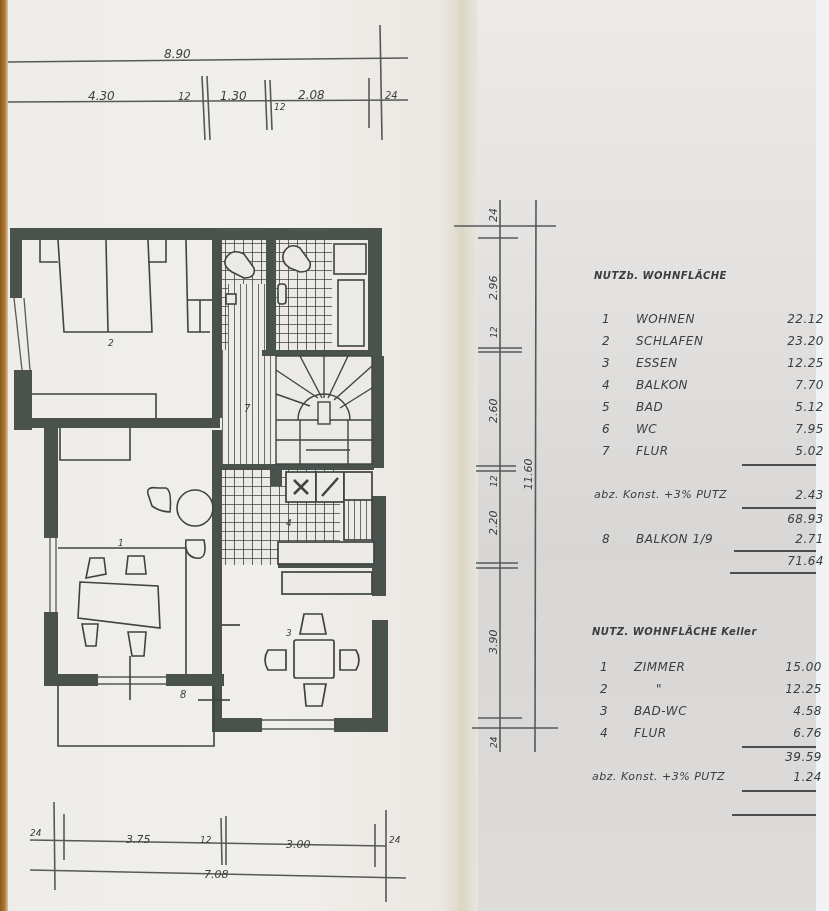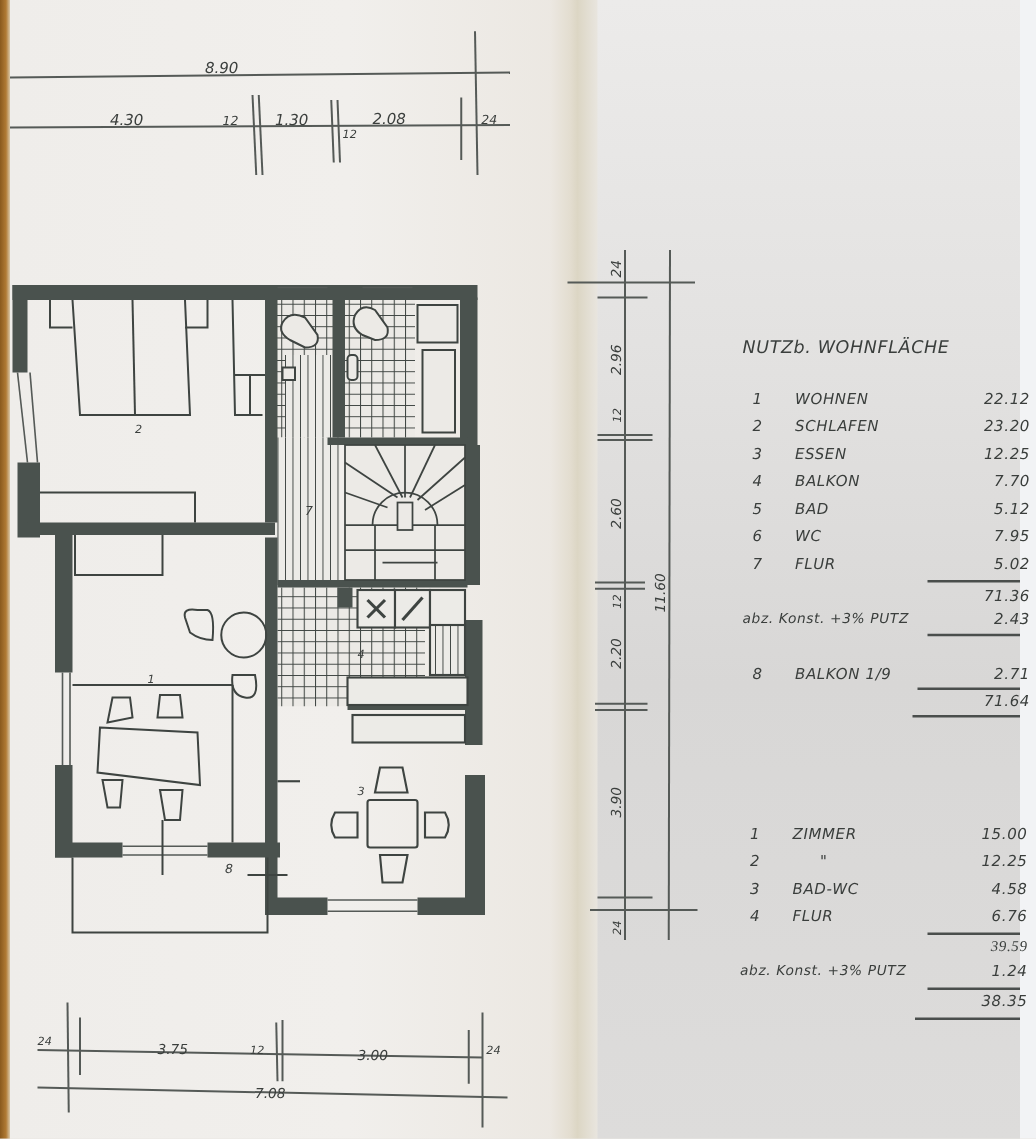--- a/index.html
+++ b/index.html
@@ -5,21 +5,21 @@
   html,body{margin:0;padding:0;}
   body{width:829px;height:911px;overflow:hidden;position:relative;background:#e9e6e2;font-family:"DejaVu Sans",sans-serif;}
   .paper-left{position:absolute;left:8px;top:0;width:452px;height:911px;background:linear-gradient(90deg,#efedea 0%,#f1efec 60%,#ebe7e1 100%);}
   .wood{position:absolute;left:0;top:0;width:8px;height:911px;background:linear-gradient(90deg,#8a5a1e,#b07a34 60%,#d9c7a8);}
   .fold{position:absolute;left:440px;top:0;width:40px;height:911px;background:linear-gradient(90deg,#ece8e2,#e3ddd0 40%,#dcd6c4 55%,#eae7e2);}
   .paper-right{position:absolute;left:478px;top:0;width:338px;height:911px;background:linear-gradient(180deg,#ecebea 0%,#e3e2e1 30%,#d8d7d6 60%,#dddcdb 100%);}
   .edge-right{position:absolute;left:816px;top:0;width:13px;height:911px;background:#f2f3f5;}
   svg{position:absolute;left:0;top:0;}
   .hand{font-family:"DejaVu Sans",sans-serif;font-style:italic;fill:#3b3f3d;}
   .tbl{position:absolute;color:#3a3e3c;font-family:"DejaVu Sans",sans-serif;font-style:italic;font-size:12px;letter-spacing:0.5px;}
-  .tbl .title{position:absolute;white-space:nowrap;font-size:14px;}
+  .tbl .title{position:absolute;white-space:nowrap;font-size:10px;font-weight:bold;}
   .tbl .row{position:absolute;left:0;width:230px;height:20px;white-space:nowrap;}
   .tbl .num{position:absolute;left:8px;}
   .tbl .lbl{position:absolute;left:42px;}
   .tbl .val{position:absolute;right:0;text-align:left;}
   .tbl .rule{position:absolute;height:2px;background:#4a4e4c;}
 </style>
 </head>
 <body>
 
 <div class="wood"></div>
@@ -271,41 +271,42 @@
     <span class="num">6</span>
     <span class="lbl">WC</span>
     <span class="val">7.95</span>
   </div>
   <div class="row" style="top:174px;">
     <span class="num">7</span>
     <span class="lbl">FLUR</span>
     <span class="val">5.02</span>
   </div>
   <div class="rule" style="left:148px;width:74px;top:194px;"></div>
-  <div class="row" style="top:200px;">
-    <span class="val">71.36</span>
-  </div>
   <div class="row" style="top:218px;">
     <span class="lbl" style="left:0;font-size:11px;">abz. Konst. +3% PUTZ</span>
     <span class="val">2.43</span>
   </div>
   <div class="rule" style="left:148px;width:74px;top:237px;"></div>
+  <div class="row" style="top:242px;">
+    <span class="val">68.93</span>
+  </div>
   <div class="row" style="top:262px;">
     <span class="num">8</span>
     <span class="lbl">BALKON 1/9</span>
     <span class="val">2.71</span>
   </div>
   <div class="rule" style="left:140px;width:82px;top:280px;"></div>
   <div class="row" style="top:284px;">
     <span class="val">71.64</span>
   </div>
   <div class="rule" style="left:136px;width:86px;top:302px;"></div>
 </div>
 
 <div class="tbl" style="left:592px;top:626px;width:224px;height:200px;">
+  <div class="title" style="left:0;top:0;">NUTZ. WOHNFLÄCHE Keller</div>
   <div class="row" style="top:34px;">
     <span class="num">1</span>
     <span class="lbl">ZIMMER</span>
     <span class="val">15.00</span>
   </div>
   <div class="row" style="top:56px;">
     <span class="num">2</span>
     <span class="lbl" style="left:64px;">"</span>
     <span class="val">12.25</span>
   </div>
@@ -313,25 +314,22 @@
     <span class="num">3</span>
     <span class="lbl">BAD-WC</span>
     <span class="val">4.58</span>
   </div>
   <div class="row" style="top:100px;">
     <span class="num">4</span>
     <span class="lbl">FLUR</span>
     <span class="val">6.76</span>
   </div>
   <div class="rule" style="left:150px;width:74px;top:120px;"></div>
-  <div class="row" style="top:124px;font-family:Liberation Serif, serif;">
+  <div class="row" style="top:124px;">
     <span class="val">39.59</span>
   </div>
   <div class="row" style="top:144px;">
     <span class="lbl" style="left:0;font-size:11px;">abz. Konst. +3% PUTZ</span>
     <span class="val">1.24</span>
   </div>
   <div class="rule" style="left:150px;width:74px;top:164px;"></div>
-  <div class="row" style="top:168px;">
-    <span class="val">38.35</span>
-  </div>
   <div class="rule" style="left:140px;width:84px;top:188px;"></div>
 </div>
 
 </body></html>

